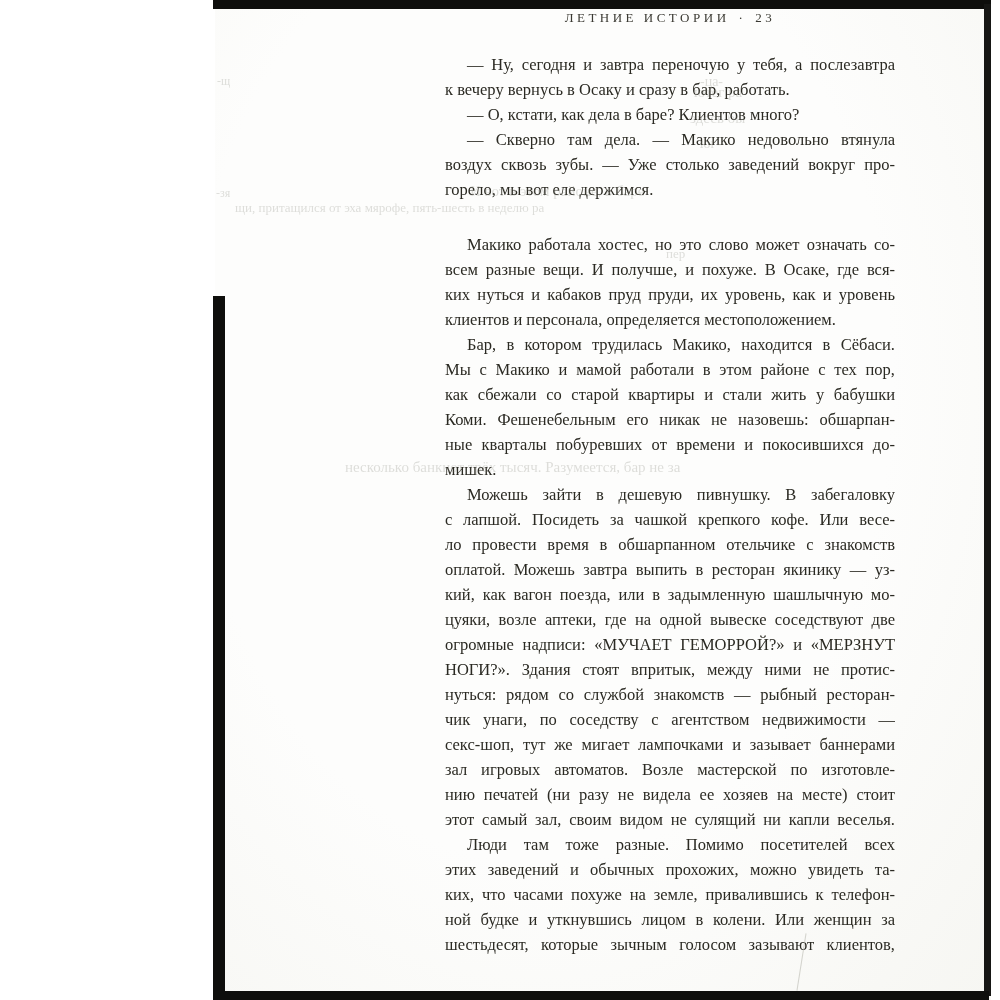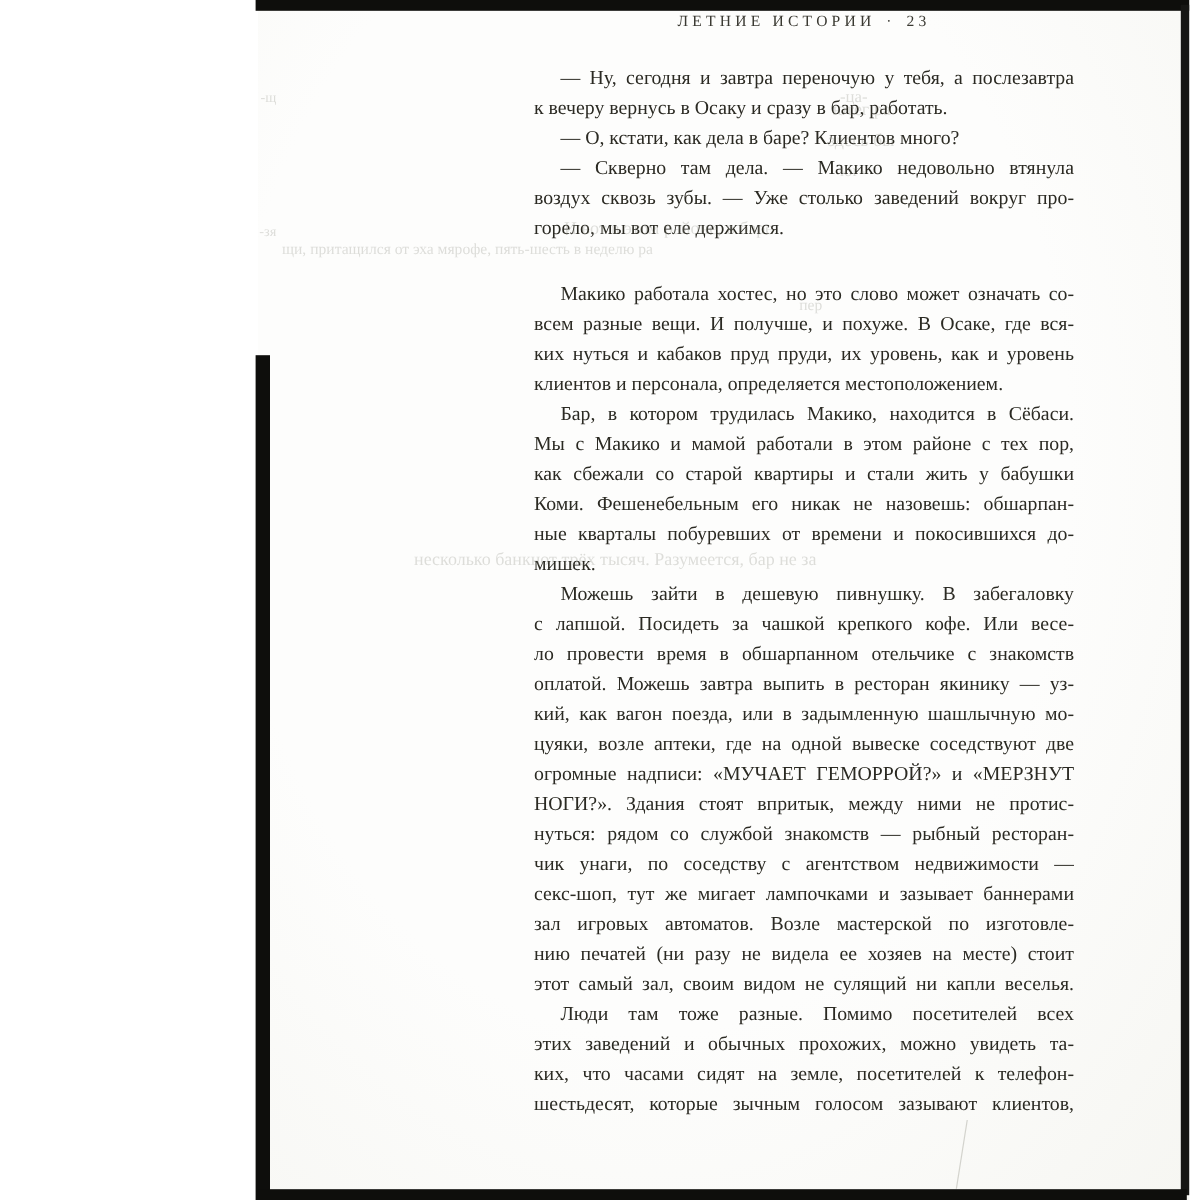--- a/index.html
+++ b/index.html
@@ -90,21 +90,22 @@
         <div class="line just">огромные надписи: «МУЧАЕТ ГЕМОРРОЙ?» и «МЕРЗНУТ</div>
         <div class="line just">НОГИ?». Здания стоят впритык, между ними не протис-</div>
         <div class="line just">нуться: рядом со службой знакомств — рыбный ресторан-</div>
         <div class="line just">чик унаги, по соседству с агентством недвижимости —</div>
         <div class="line just">секс-шоп, тут же мигает лампочками и зазывает баннерами</div>
         <div class="line just">зал игровых автоматов. Возле мастерской по изготовле-</div>
         <div class="line just">нию печатей (ни разу не видела ее хозяев на месте) стоит</div>
         <div class="line just">этот самый зал, своим видом не сулящий ни капли веселья.</div>
         <div class="line just ind">Люди там тоже разные. Помимо посетителей всех</div>
         <div class="line just">этих заведений и обычных прохожих, можно увидеть та-</div>
-        <div class="line just">ких, что часами сидят на земле, посетителей к телефон-</div>
+        <div class="line just">ких, что часами похуже на земле, привалившись к телефон-</div>
+        <div class="line just">ной будке и уткнувшись лицом в колени. Или женщин за</div>
         <div class="line just">шестьдесят, которые зычным голосом зазывают клиентов,</div>
       </div>
 
     <div id="bleed-layer">
         <div class="bleed-line" style="left: 485px; top: 58px; font-size: 14px; margin-top: 16px;">-ца-</div>
         <div class="bleed-line" style="left: 479px; top: 84px; font-size: 15px;">ютег ра</div>
         <div class="bleed-line" style="left: 475px; top: 110px; font-size: 15px;">здесь бы</div>
         <div class="bleed-line" style="left: 485px; top: 136px; font-size: 14px;">юг-</div>
         <div class="bleed-line" style="left: 255px; top: 183px; font-size: 15px;">И вот в этом районе, в баре</div>
         <div class="bleed-line" style="left: 20px; top: 200px; font-size: 13px;">щи, притащился от эха мярофе, пять-шесть в неделю ра</div>

